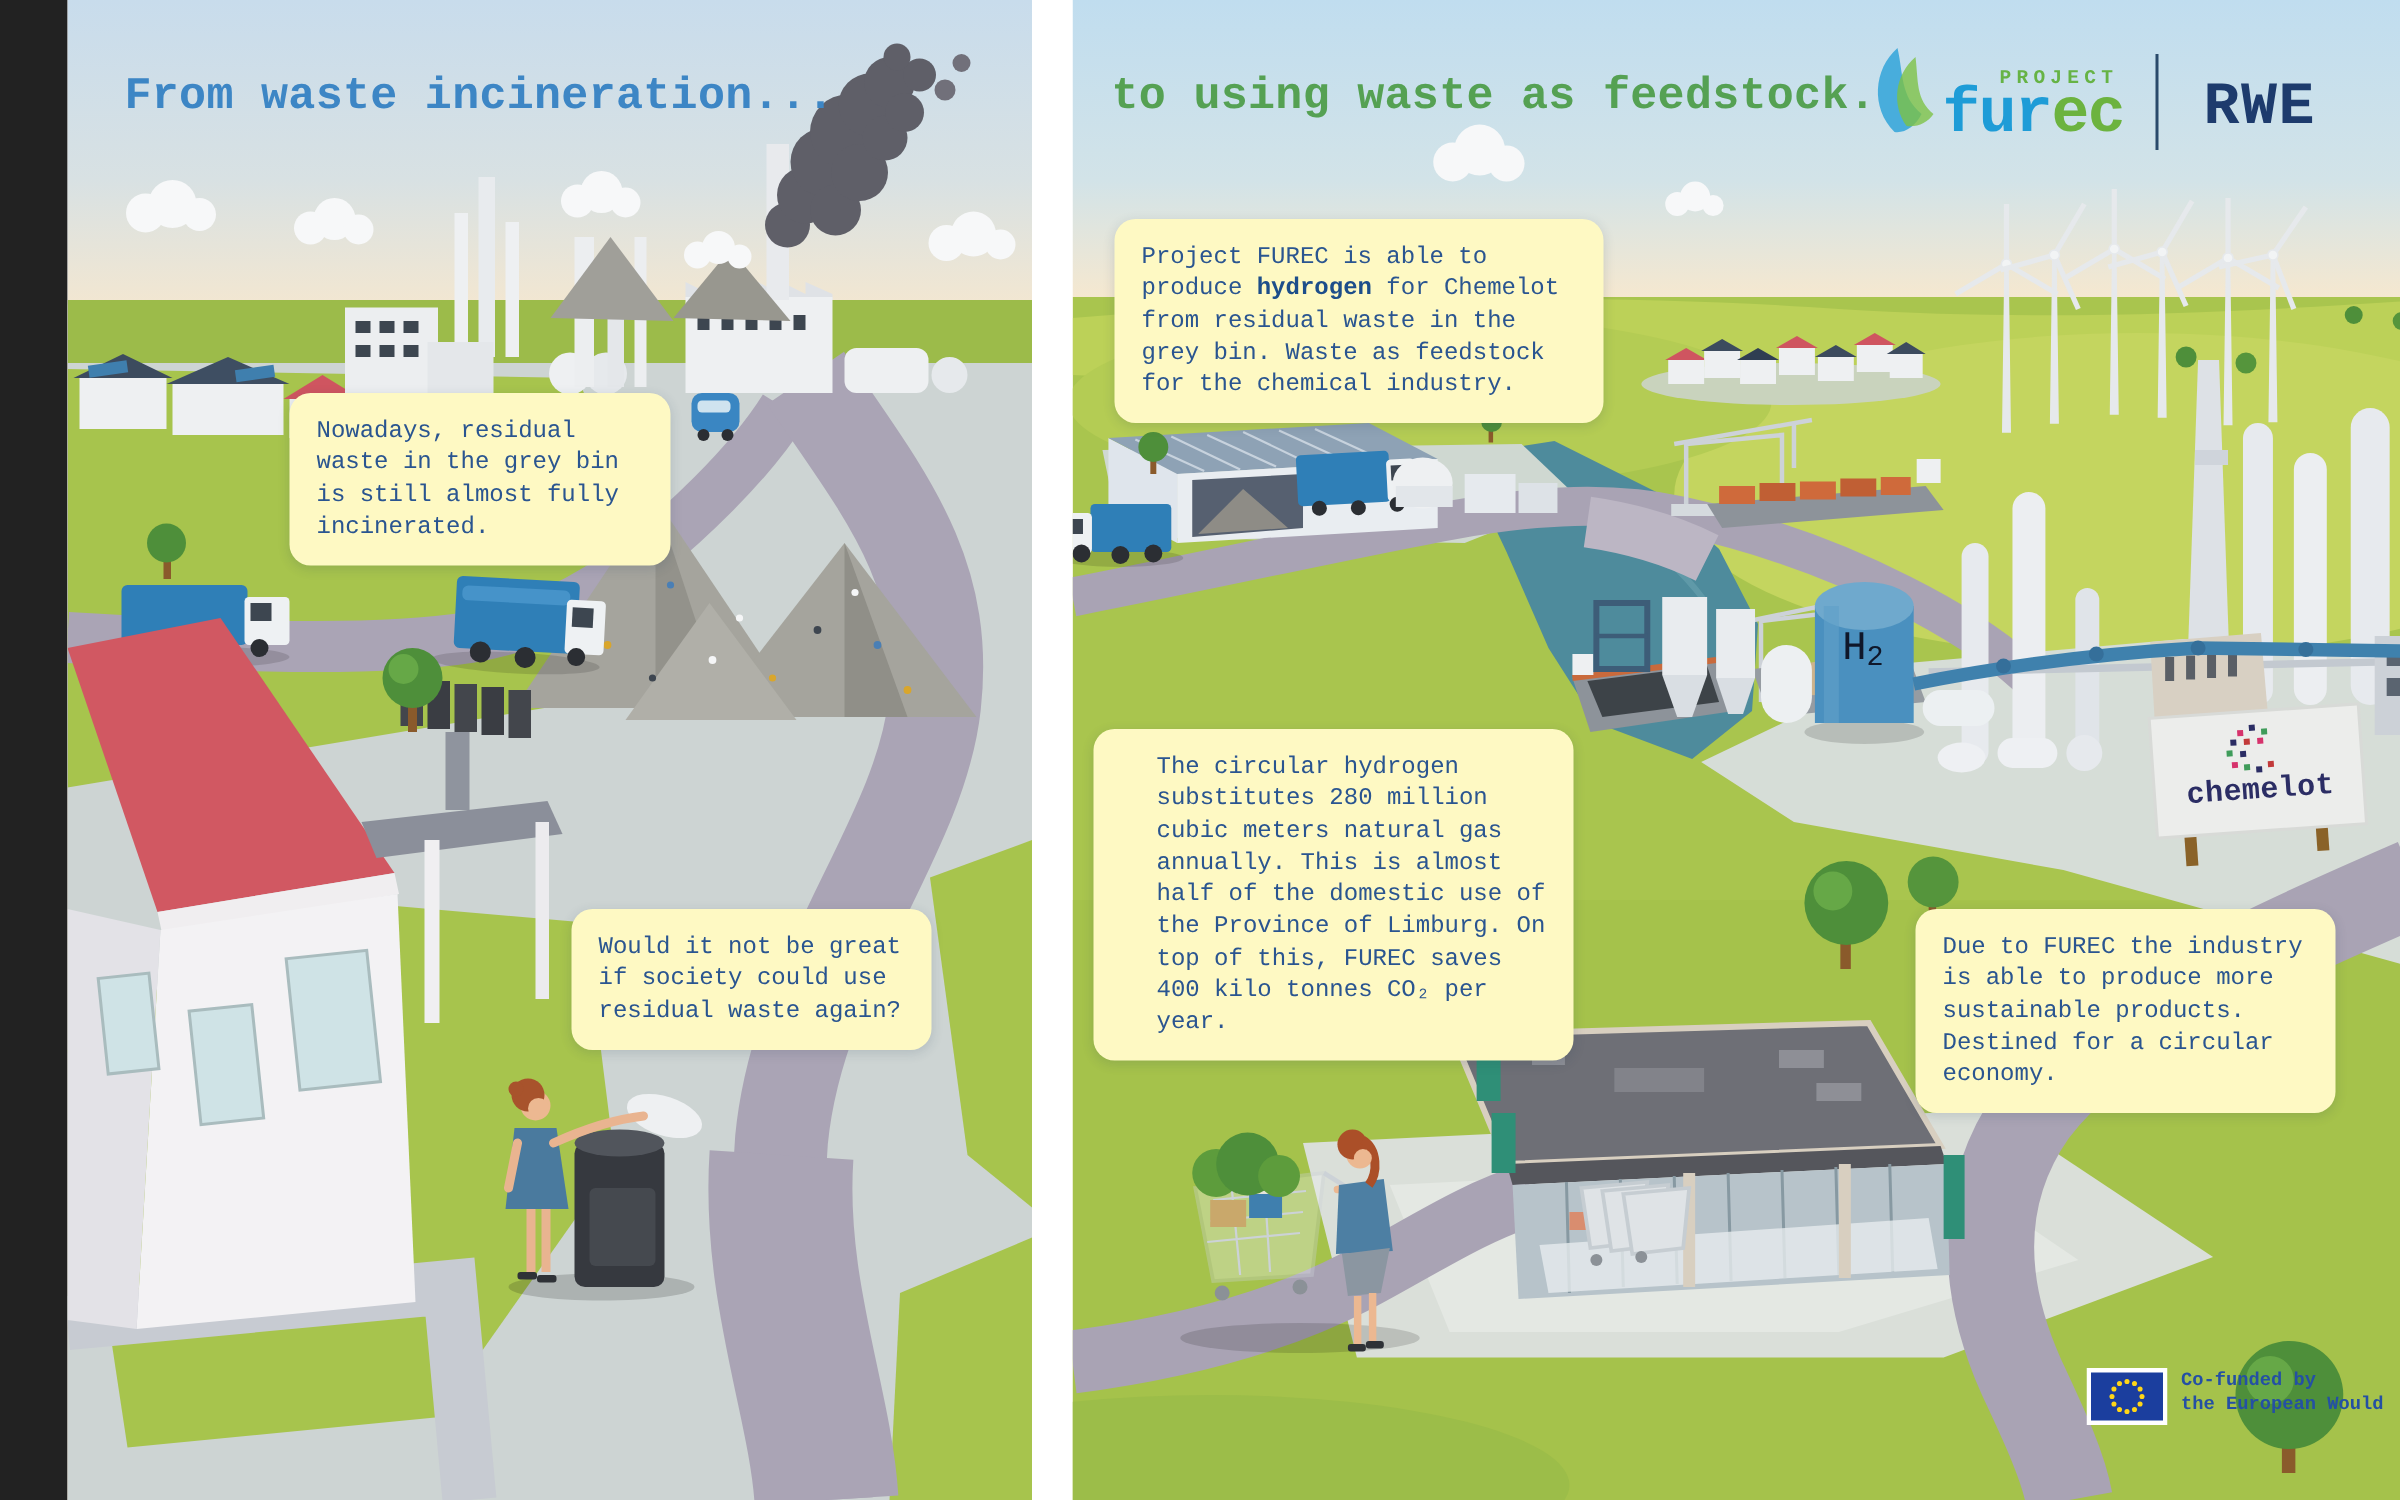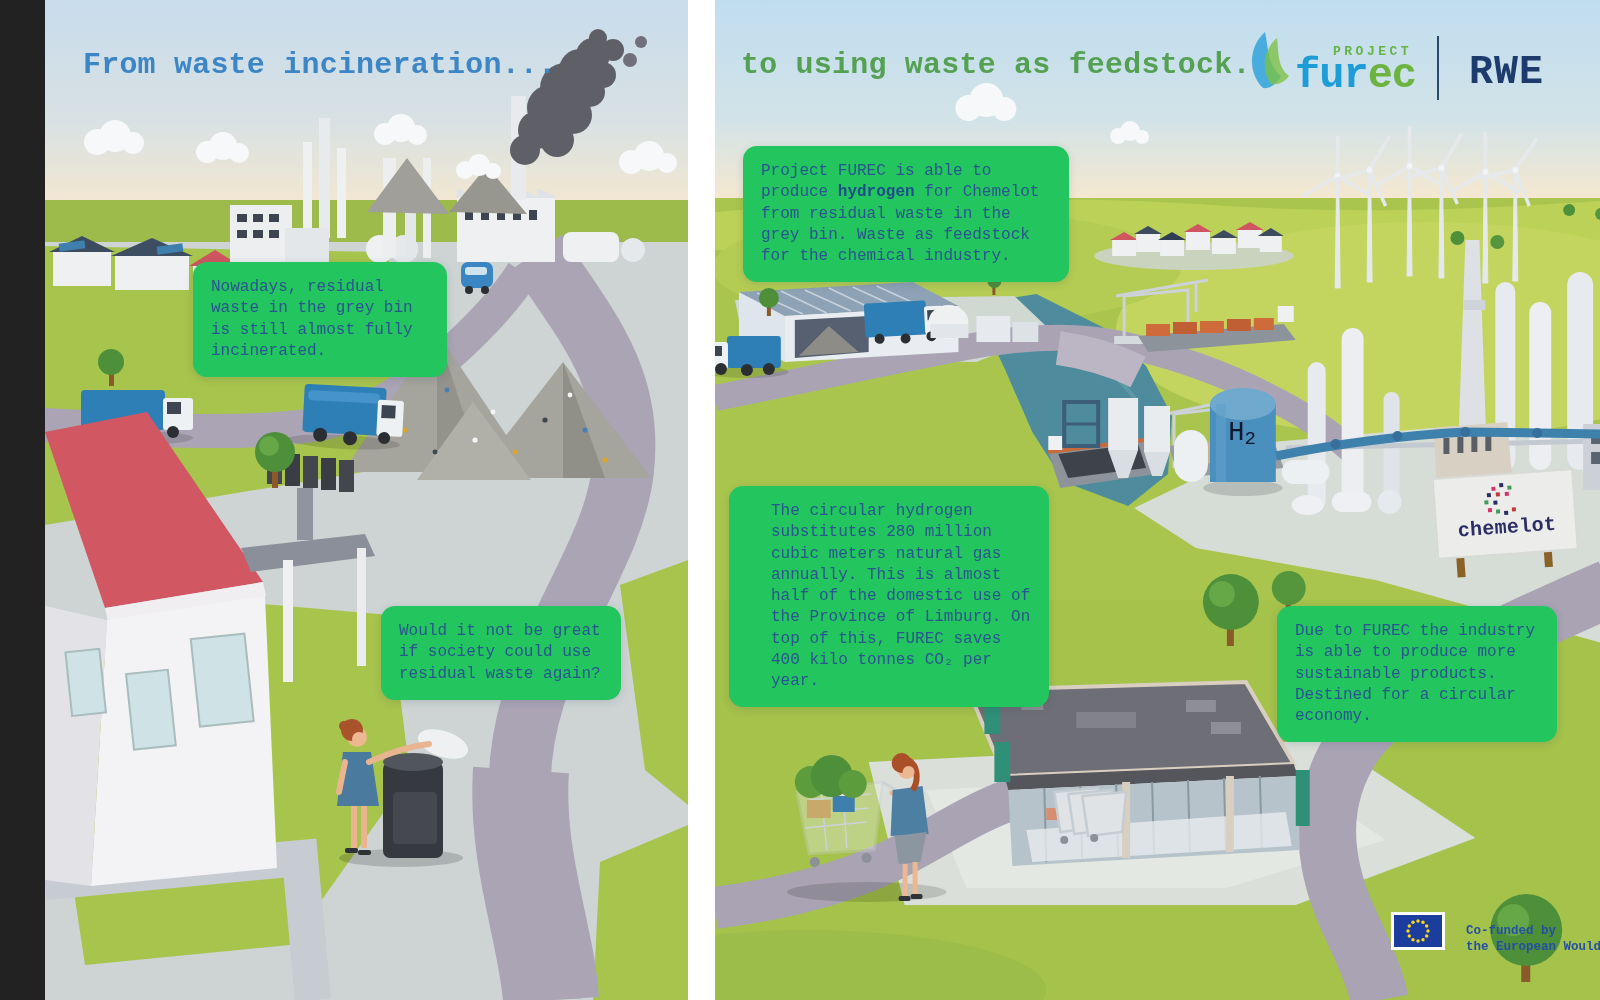--- a/index.html
+++ b/index.html
@@ -9,21 +9,21 @@
   .panel-left{left:0;width:643px;
     background:linear-gradient(180deg,#c8dcec 0%,#d8e1e3 12%,#f3e7d1 20.5%,#f0e6d2 100%);}
   .panel-right{left:670px;width:930px;
     background:linear-gradient(180deg,#c0ddef 0%,#d2e3e8 12%,#f6e8cf 20%,#f4e7d0 100%);}
   .divider{position:absolute;left:643px;top:0;width:27px;height:1000px;background:#ffffff;z-index:40;}
   svg.art{position:absolute;left:0;top:0;width:100%;height:100%;display:block;}
   .overlay{position:absolute;z-index:50;}
   .title{font-weight:700;font-size:30px;letter-spacing:.2px;}
   .title-left{left:38px;top:48px;color:#3d86c5;}
   .title-right{left:696px;top:48px;color:#55a153;}
-  .callout{position:absolute;z-index:60;background:#22c55e;border-radius:14px;
+  .callout{position:absolute;z-index:60;background:#fef9c3;border-radius:14px;
     padding:15px 18px;color:#2a5590;font-size:16px;line-height:1.33;
     box-shadow:0 2px 8px rgba(40,60,90,.16);box-sizing:border-box;}
   .callout b{font-weight:700;color:#1d4e8a;}
   .c1{left:148px;top:262px;width:254px;}
   .c2{left:336px;top:606px;width:240px;}
   .c3{left:698px;top:146px;width:326px;}
   .c4{left:684px;top:486px;width:320px;padding-left:42px;}
   .c5{left:1232px;top:606px;width:280px;}
   .furec-logo{left:1202px;top:30px;display:flex;align-items:flex-start;}
   .furec-text{display:flex;flex-direction:column;margin-left:4px;}
@@ -31,21 +31,21 @@
   .furec-name{font-size:42px;font-weight:700;letter-spacing:-1px;line-height:.85;}
   .furec-fur{color:#1e9cd7;}
   .furec-ec{color:#6cb33f;text-align:right;}
   .logo-divider{left:1392px;top:36px;width:2px;height:64px;background:#2a4a6b;}
   .rwe{left:1424px;top:50px;font-size:40px;font-weight:700;color:#1d3b6d;letter-spacing:1px;text-align:right;}
   .h2-label{left:1164px;top:418px;width:66px;text-align:center;color:#0f172a;
     font-size:27px;font-weight:400;z-index:45;}
   .h2-label .sub{font-size:19px;vertical-align:-4px;}
   .chemelot-label{left:1398px;top:516px;width:128px;text-align:center;
     font-size:20px;font-weight:700;color:#2b2d64;transform:rotate(-4deg);z-index:45;letter-spacing:.3px;}
-  .eu-footer{left:1346px;top:912px;display:flex;align-items:flex-end;gap:21px;z-index:60;}
+  .eu-footer{left:1346px;top:912px;display:flex;align-items:flex-start;gap:9px;z-index:60;}
   .eu-text{font-size:12.5px;font-weight:700;color:#2450a4;line-height:1.3;}
 </style>
 </head>
 <body>
 
 <div class="canvas">
 
   <div class="panel panel-left">
     <svg class="art" viewBox="0 0 643 1000" preserveAspectRatio="none">
 

